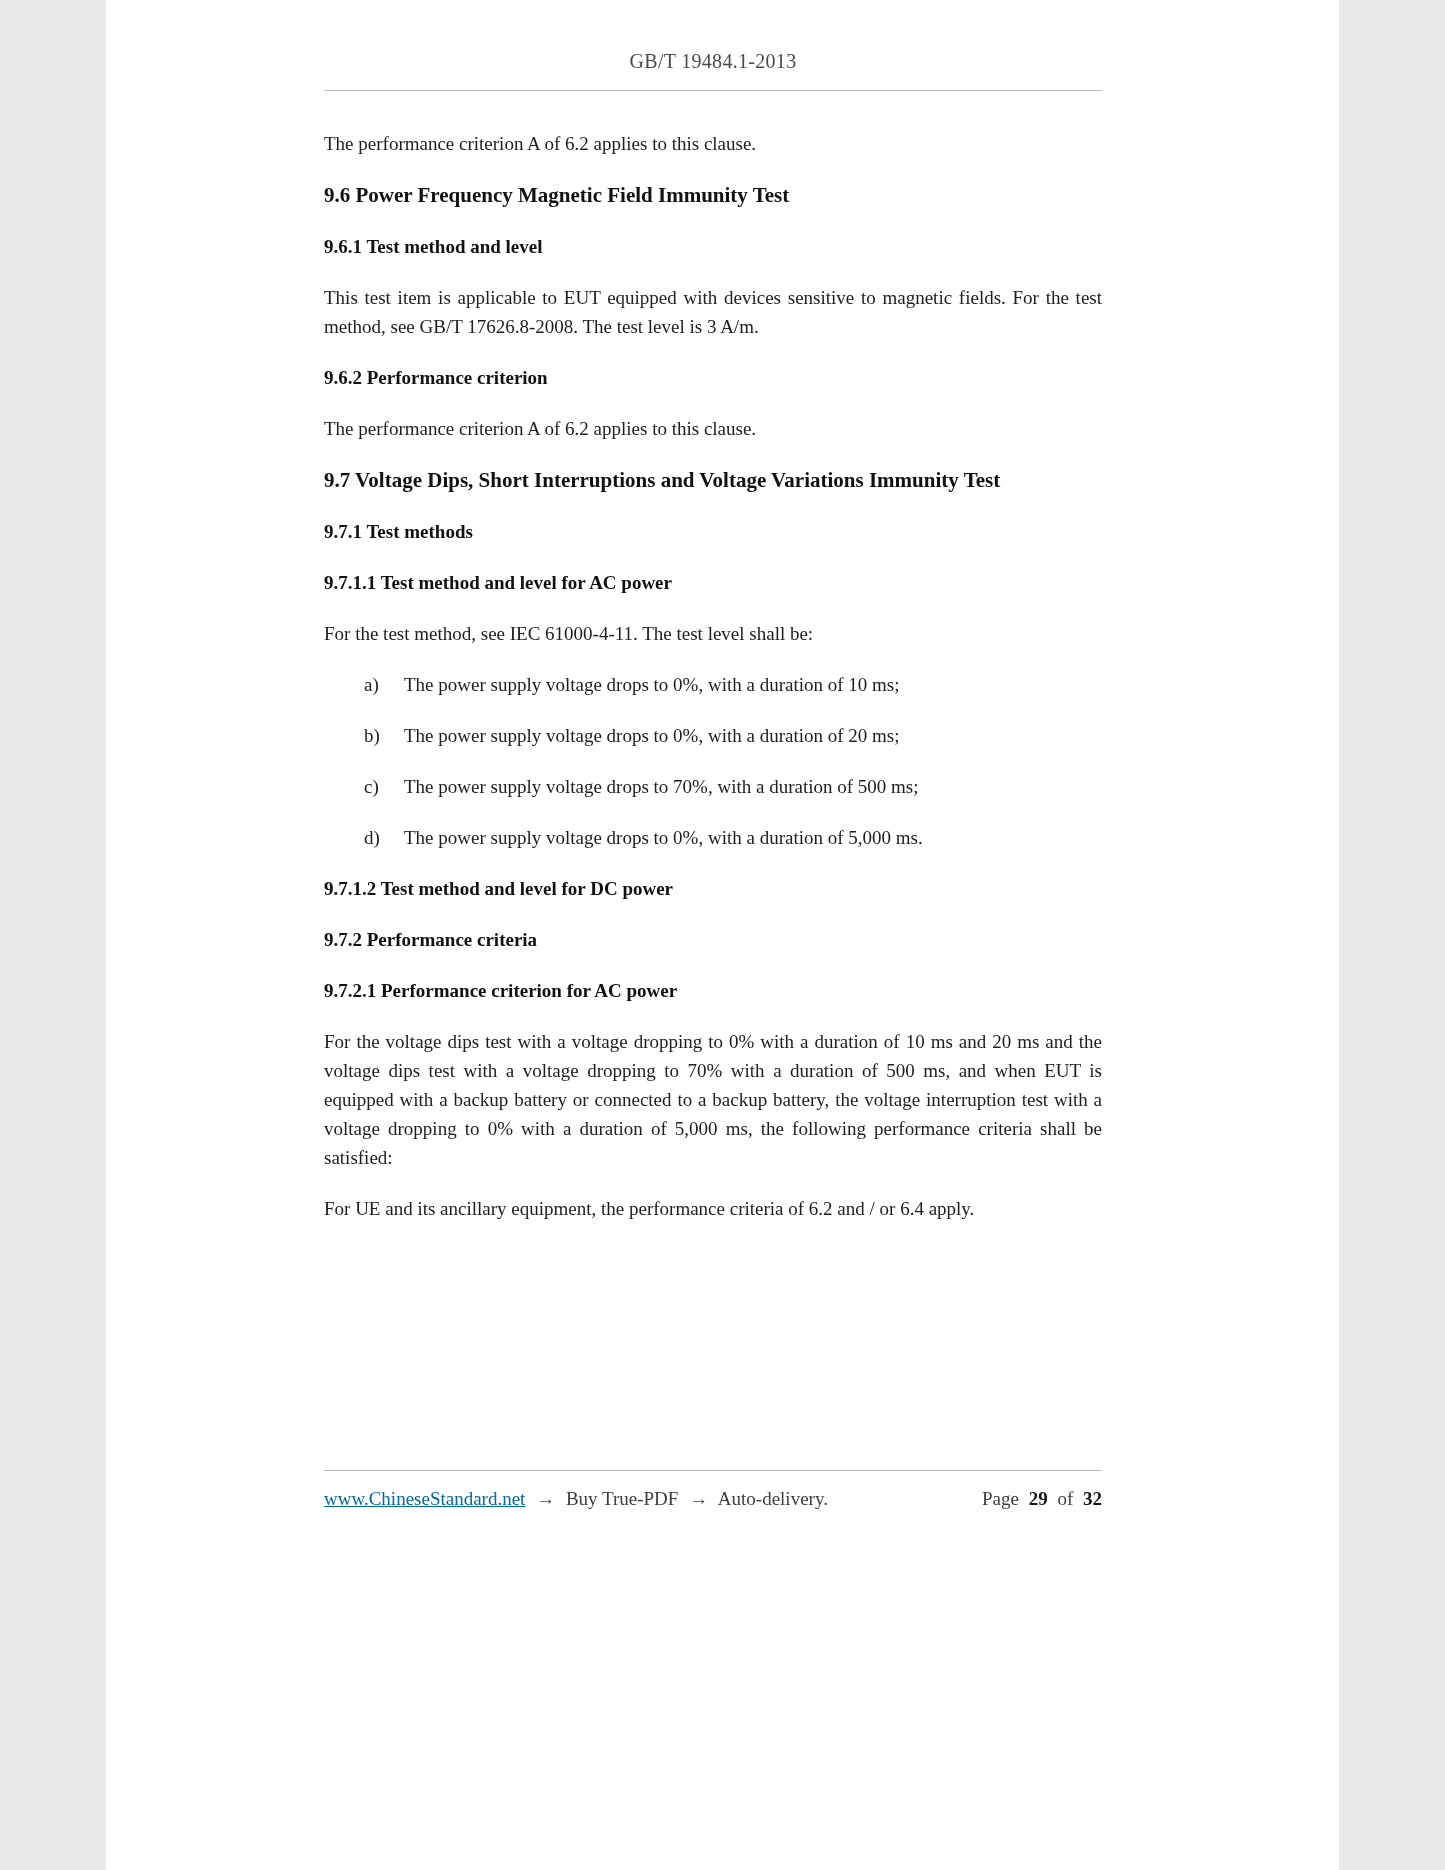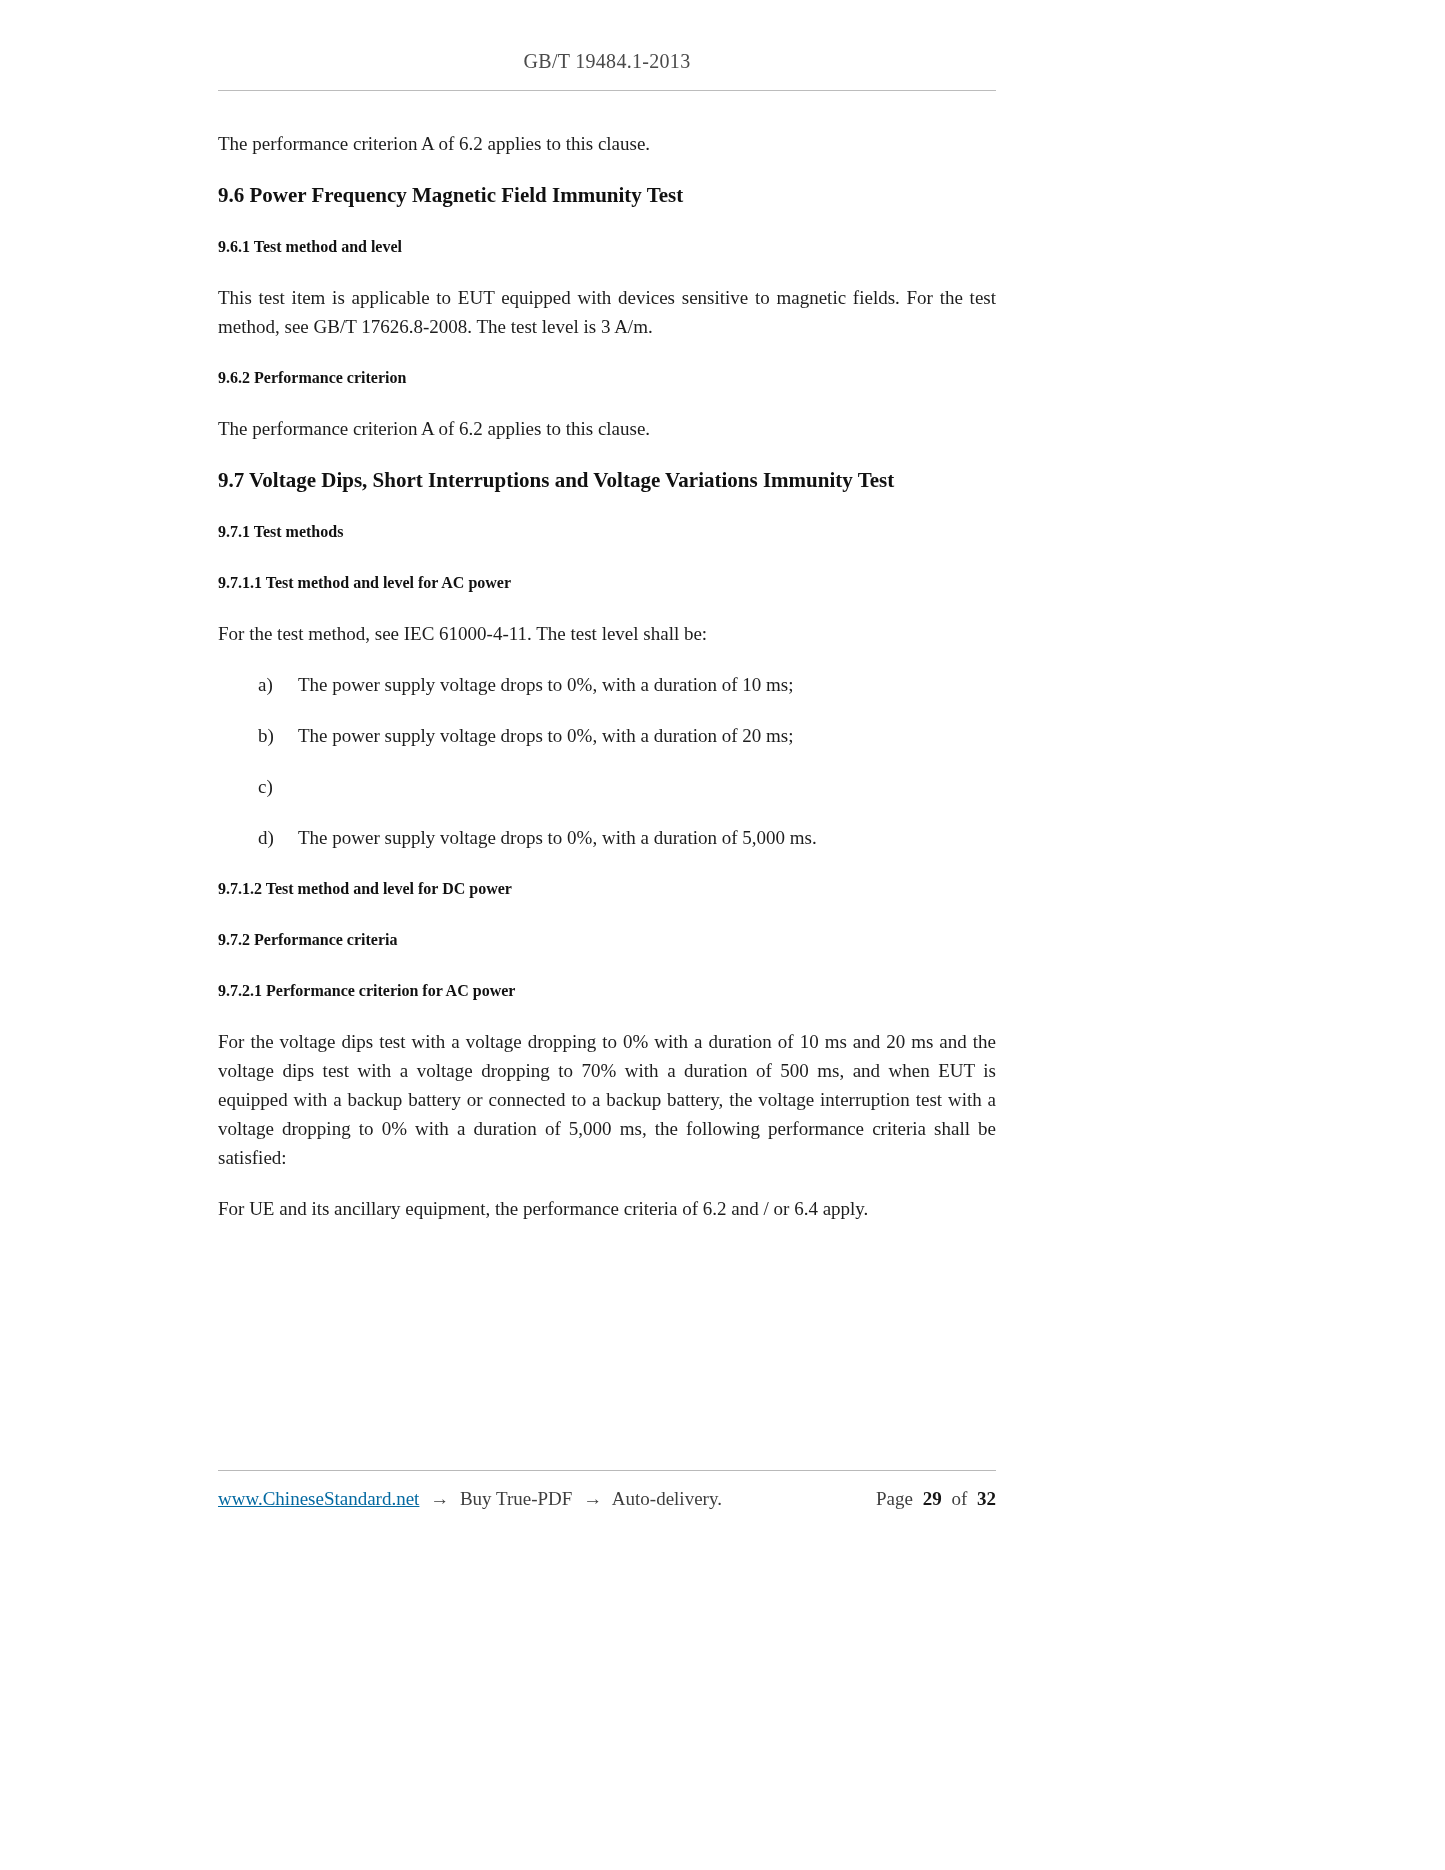--- a/index.html
+++ b/index.html
@@ -1,19 +1,19 @@
 <!DOCTYPE html>
 <html><head>
 <meta charset="utf-8">
 <style>
   * { box-sizing: border-box; }
   html, body { margin: 0; padding: 0; background: #e9e9e9; }
   .page {
     position: relative;
-    width: 1445px;
+    width: 1233px;
     height: 1870px;
     background: #ffffff;
     font-family: "Liberation Serif", "DejaVu Serif", serif;
     color: #1d1d1d;
     overflow: hidden;
     margin: 0 auto;
   }
   .content-col {
     position: absolute;
     left: 218px;
@@ -42,21 +42,21 @@
   .justify { text-align: justify; }
   .sec-heading {
     font-size: 21px;
     line-height: 30px;
     font-weight: bold;
     margin: 0 0 22px 0;
     white-space: nowrap;
     color: #111111;
   }
   .subsec-heading {
-    font-size: 16px;
+    font-size: 19px;
     line-height: 29px;
     font-weight: bold;
     margin: 0 0 22px 0;
     color: #111111;
   }
   .list-item {
     display: flex;
     font-size: 19px;
     line-height: 29px;
     margin: 0 0 22px 0;
@@ -134,20 +134,21 @@
       <div class="list-item">
         <span class="list-marker">a)</span>
         <span class="list-text">The power supply voltage drops to 0%, with a duration of 10 ms;</span>
       </div>
       <div class="list-item">
         <span class="list-marker">b)</span>
         <span class="list-text">The power supply voltage drops to 0%, with a duration of 20 ms;</span>
       </div>
       <div class="list-item">
         <span class="list-marker">c)</span>
+        <span class="list-text">The power supply voltage drops to 70%, with a duration of 500 ms;</span>
       </div>
       <div class="list-item">
         <span class="list-marker">d)</span>
         <span class="list-text">The power supply voltage drops to 0%, with a duration of 5,000 ms.</span>
       </div>
 
       <h4 class="subsec-heading">9.7.1.2 Test method and level for DC power</h4>
 
 
       <h3 class="subsec-heading">9.7.2 Performance criteria</h3>

